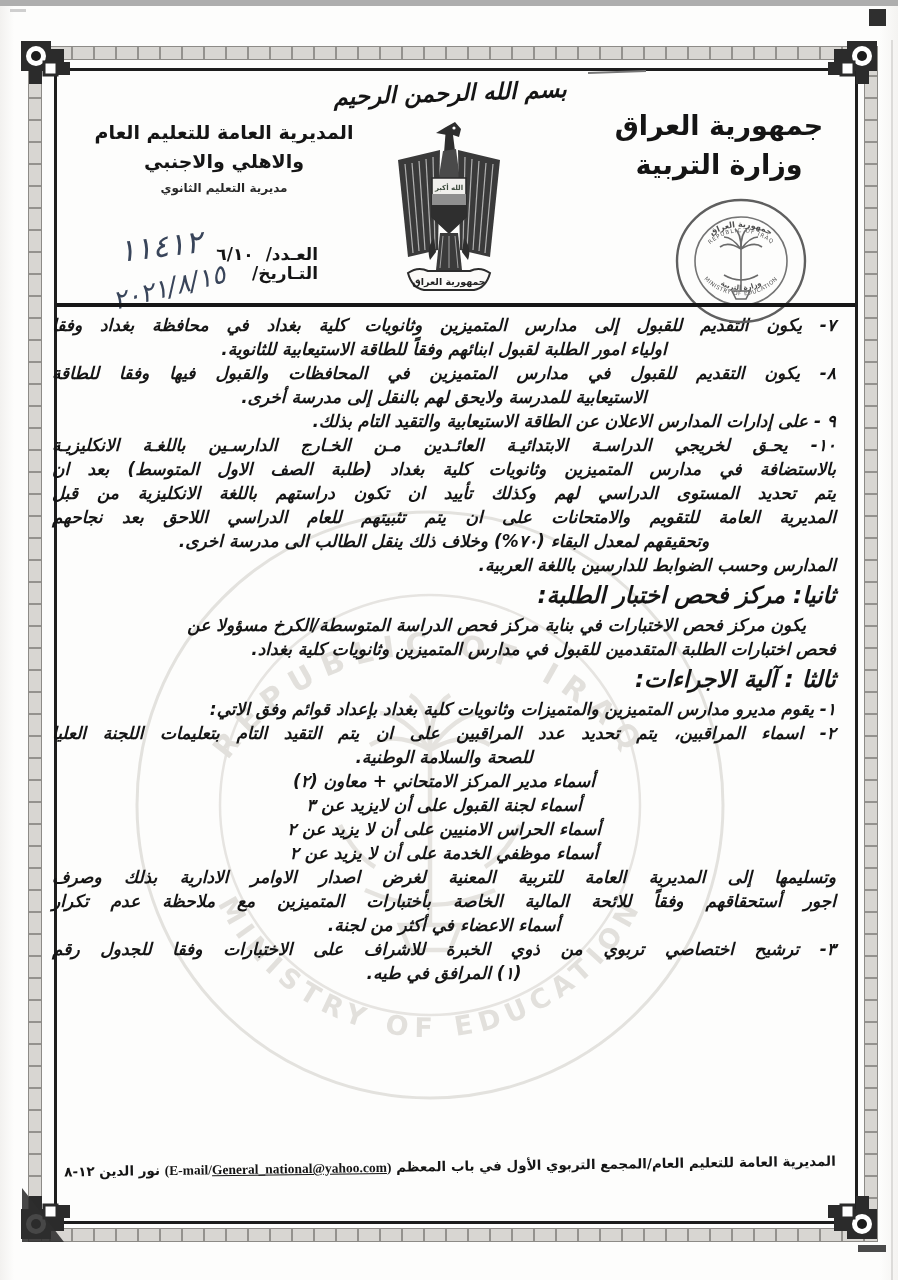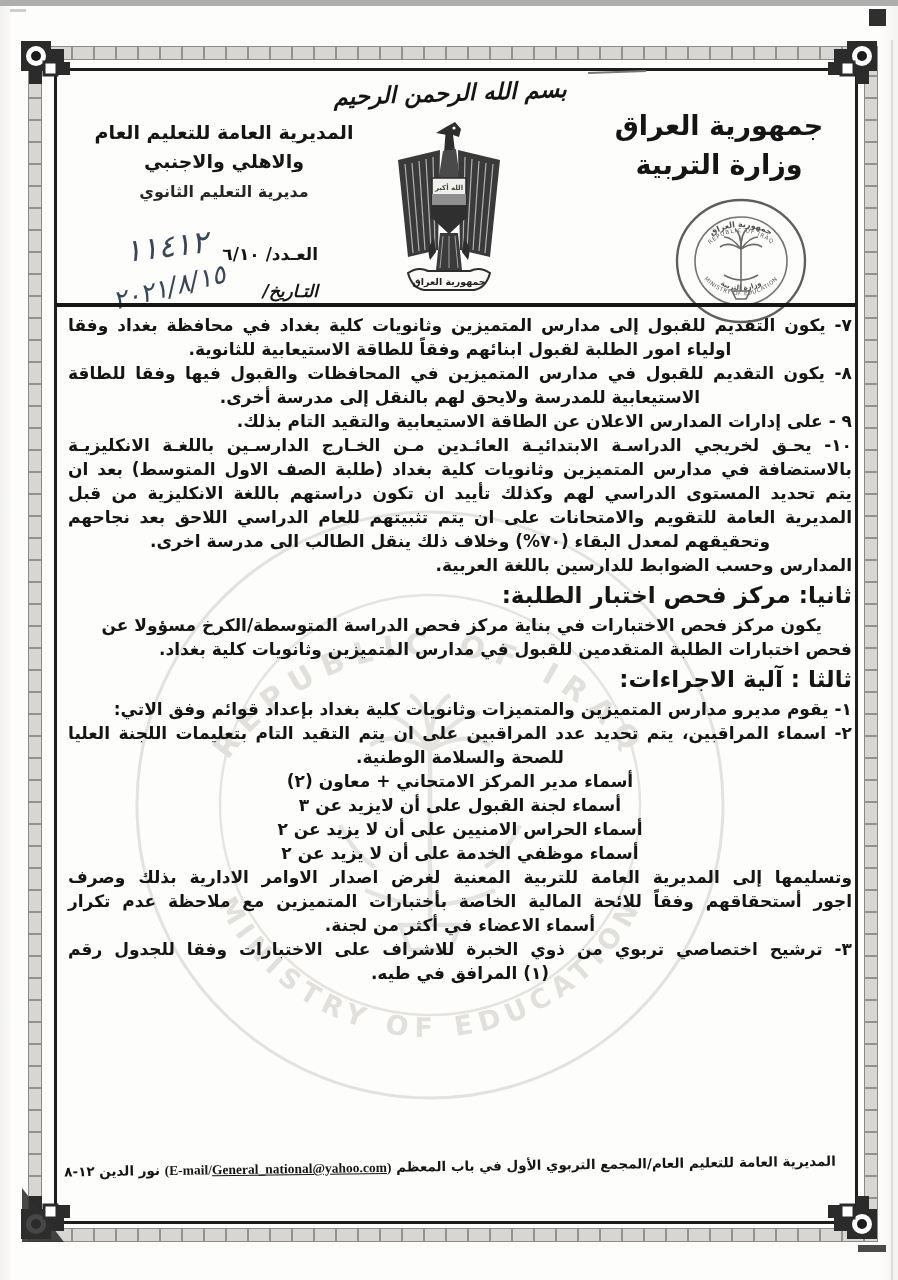--- a/index.html
+++ b/index.html
@@ -33,39 +33,39 @@
   .corner-bl{left:20px;top:1184px;transform:scaleY(-1);}
   .corner-br{left:822px;top:1184px;transform:scale(-1,-1);}
 
   
   .bismillah{position:absolute;left:300px;top:80px;width:300px;text-align:center;
     font-size:23px;font-weight:bold;font-style:italic;transform:rotate(-2deg);z-index:4;}
   .head-right{position:absolute;right:64px;top:106px;width:230px;text-align:center;
     font-size:27px;font-weight:bold;line-height:1.45;z-index:4;}
   .head-left{position:absolute;left:88px;top:118px;width:272px;text-align:center;
     font-size:19px;font-weight:bold;line-height:1.55;z-index:4;}
-  .head-left .sub{font-size:16px;line-height:1.9;opacity:.92;}
+  .head-left .sub{font-size:12px;line-height:1.9;opacity:.92;}
   .field-row{position:absolute;left:78px;width:240px;font-size:17px;font-weight:bold;z-index:4;}
   .row-num{top:231px;}
-  .row-date{top:281px;font-style:italic;}
-  .printed-code{margin-right:0;}
+  .row-date{top:263px;}
+  .printed-code{margin-right:6px;}
   .handwrite{color:#39455a;font-weight:400;font-style:italic;}
   .hw-num{display:inline-block;font-size:31px;letter-spacing:5px;transform:rotate(-7deg) translateY(-3px);margin-right:8px;}
   .hw-date{position:absolute;left:84px;top:272px;width:170px;font-size:26px;letter-spacing:3px;
     transform:rotate(-14deg);z-index:4;text-align:center;}
   .eagle{position:absolute;left:388px;top:120px;z-index:4;}
   .seal{position:absolute;left:672px;top:197px;z-index:4;}
   .header-rule{position:absolute;left:57px;top:303px;width:798px;height:4px;background:#161616;z-index:4;}
 
   
   .watermark{position:absolute;left:115px;top:495px;z-index:0;opacity:.55;}
 
   
-  .doc-body{position:absolute;left:64px;top:313px;width:792px;z-index:2;
-    font-size:17px;font-weight:bold;line-height:24px;}
+  .doc-body{position:absolute;left:48px;top:313px;width:792px;z-index:2;
+    font-size:17px;font-weight:bold;line-height:24px;font-style:italic;}
   .doc-body .line{padding:0 4px;}
   .a-r{}
   .a-c{text-align:center;}
   .a-j{text-align:justify;text-align-last:justify;}
   .indent{padding-right:34px !important;}
   .heading{font-size:23px;line-height:36px;text-align:right;}
 
   
   .footer{position:absolute;left:58px;top:1158px;width:784px;text-align:center;z-index:2;
     font-size:13.5px;font-weight:bold;transform:rotate(-0.8deg);}

